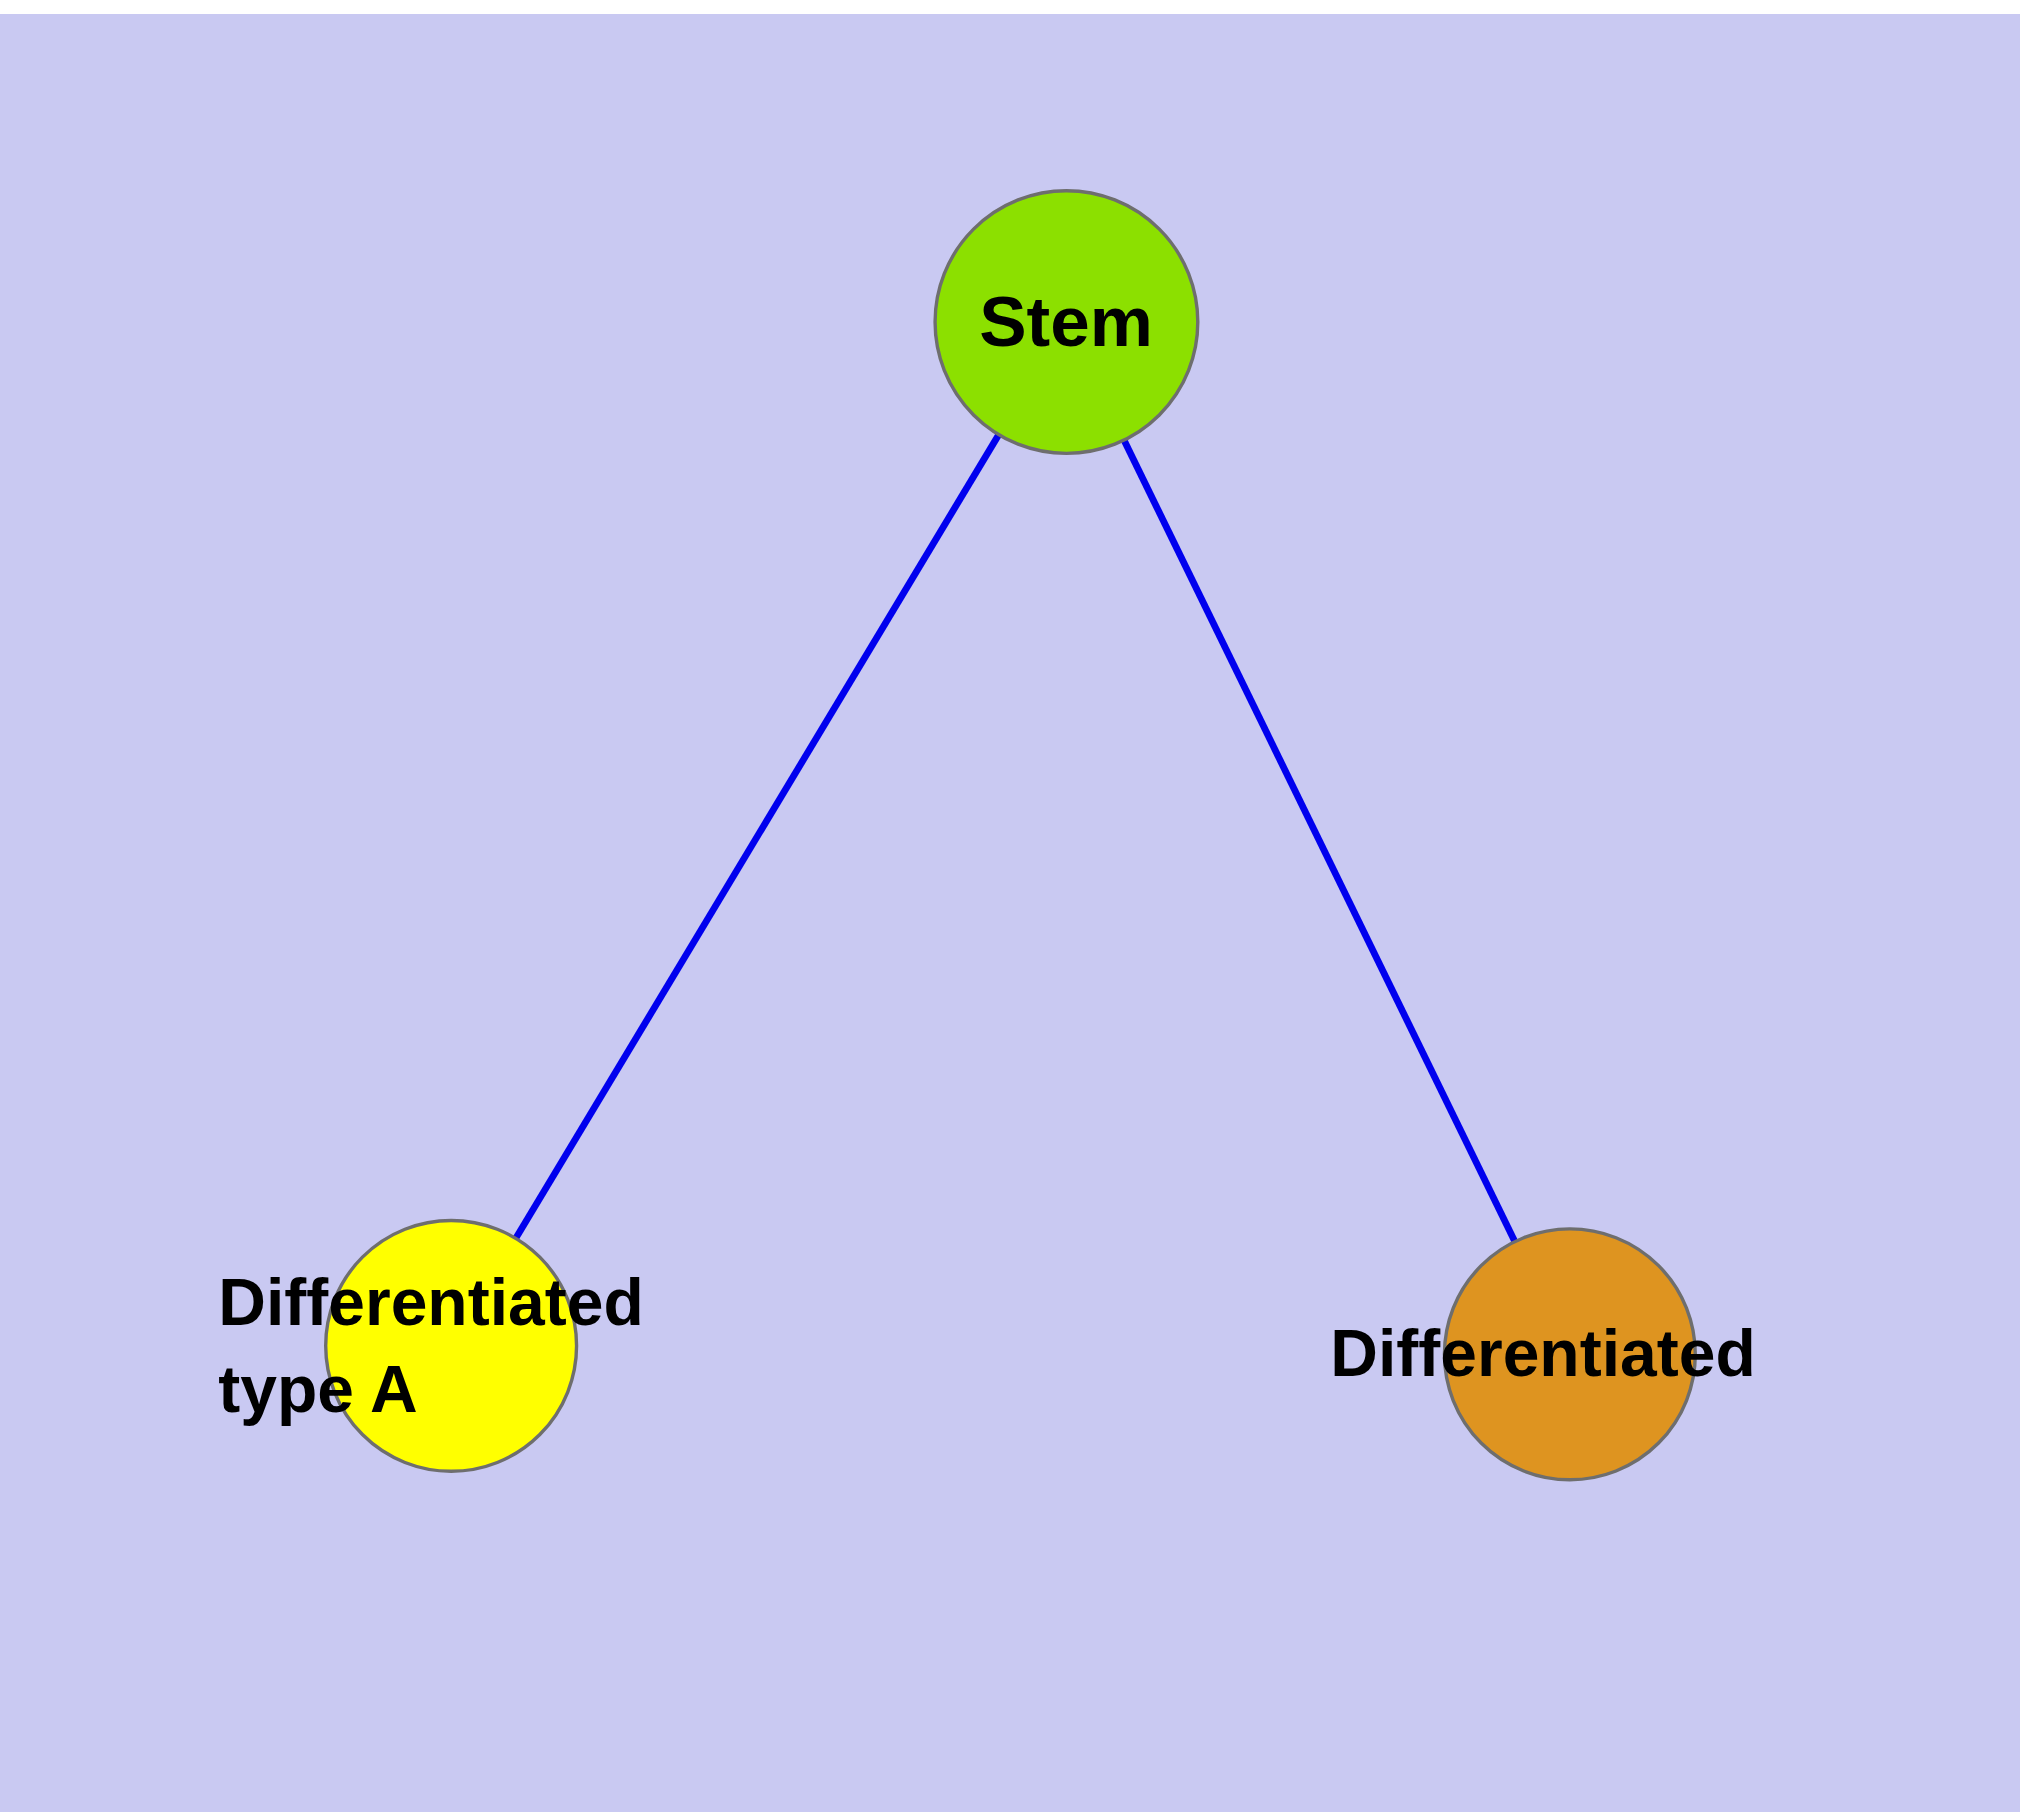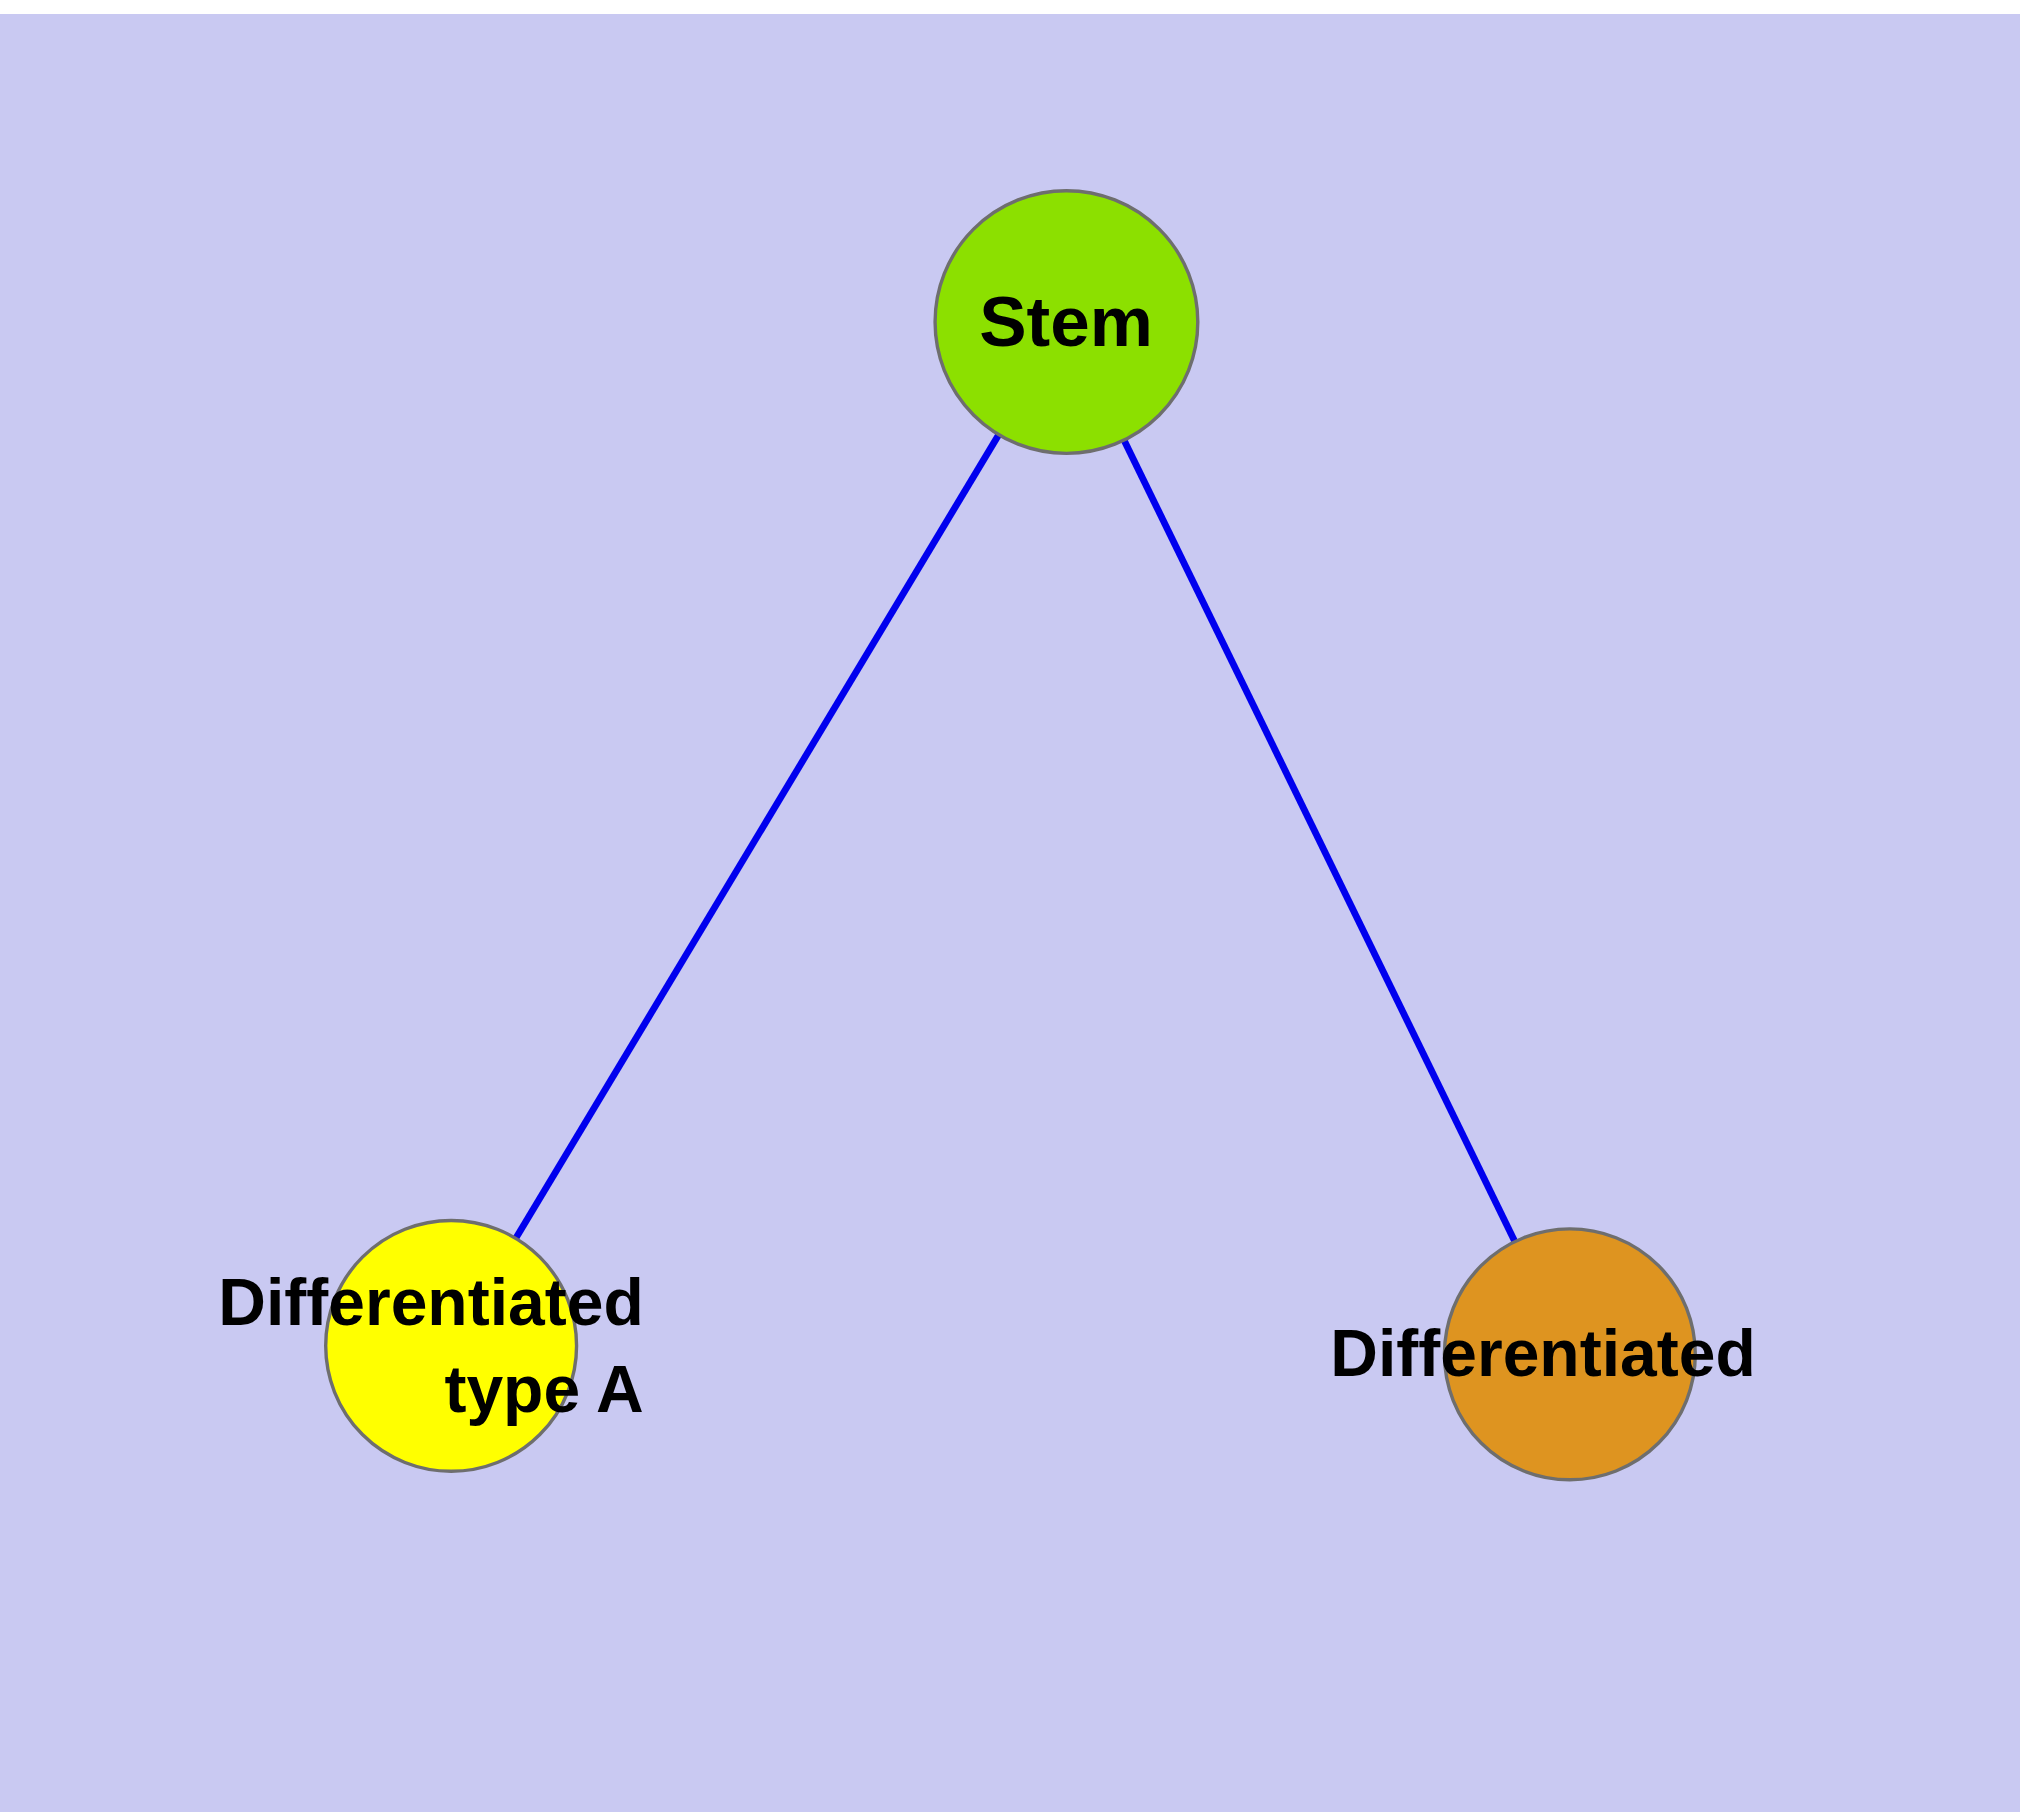--- a/index.html
+++ b/index.html
@@ -33,21 +33,21 @@
     stroke-width: 8;
     fill: none;
   }
   .node-circle {
     stroke: #6e6e6e;
     stroke-width: 4;
   }
   .node-label {
     position: absolute;
     transform: translate(-50%, -50%);
-    text-align: right;
+    text-align: left;
     font-weight: bold;
     font-size: 66px;
     line-height: 1.32;
     color: #000000;
     white-space: nowrap;
   }
   .node-label .line {
     display: block;
   }
   .stem-label {

